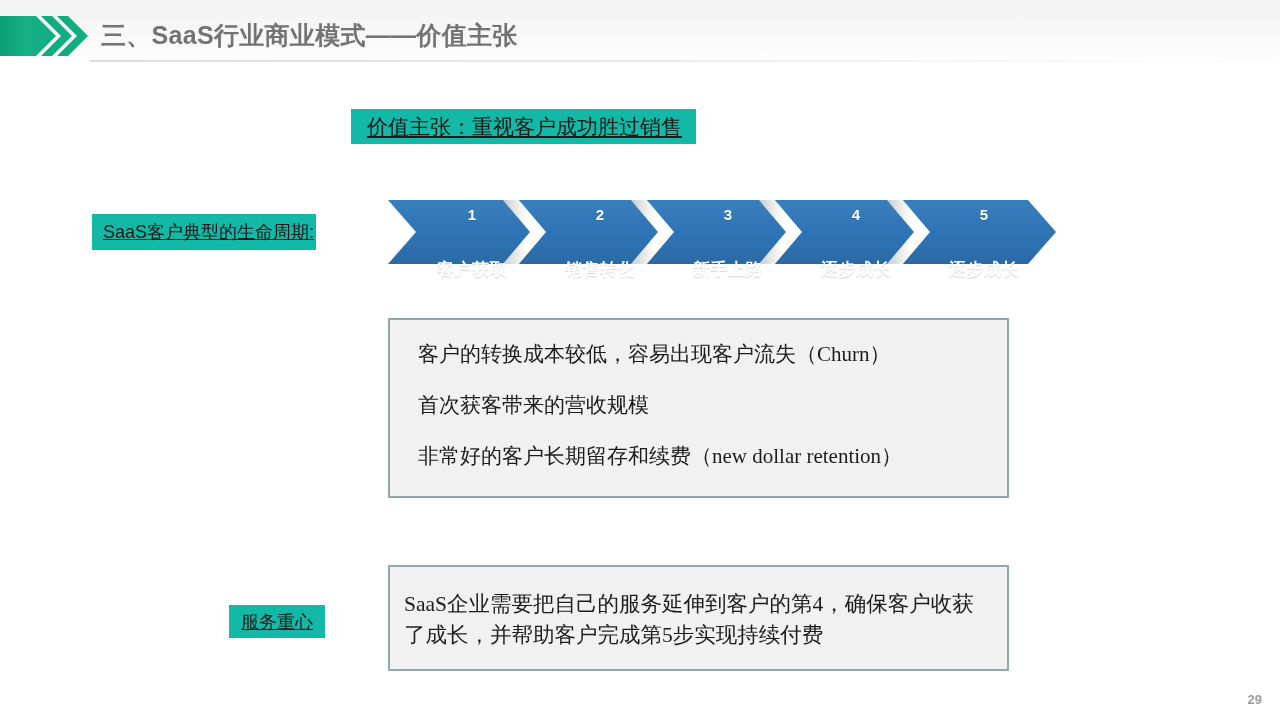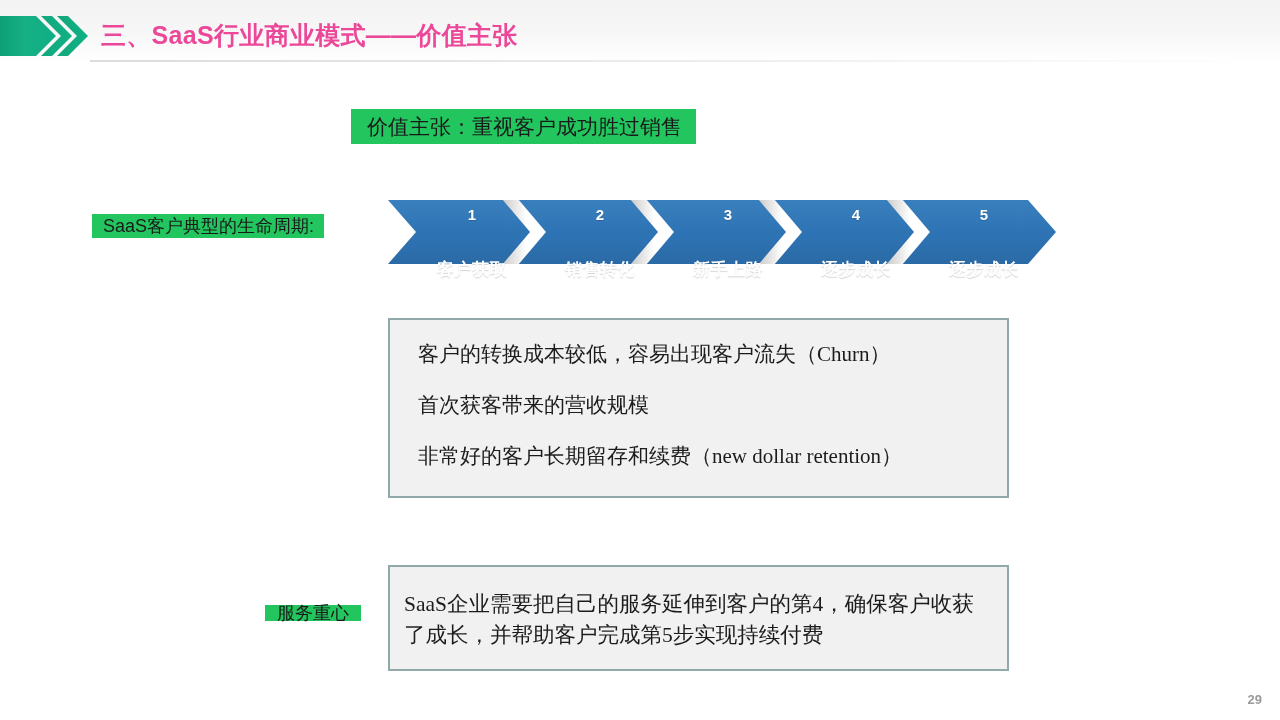--- a/index.html
+++ b/index.html
@@ -34,58 +34,58 @@
   .marker {
     position: absolute;
     left: 0; top: 14px;
     width: 88px; height: 44px;
   }
   .title {
     position: absolute;
     left: 101px; top: 19px;
     font-size: 25px;
     font-weight: bold;
-    color: #ec4899;
+    color: #737373;
     letter-spacing: 0.3px;
     white-space: nowrap;
   }
 
   
   .teal {
     position: absolute;
-    background: #22c55e;
+    background: #14b8a6;
     color: #1a1a1a;
     display: flex;
     align-items: center;
     white-space: nowrap;
+    text-decoration: underline;
   }
   #value-prop-banner {
     left: 351px; top: 109px;
     height: 35px;
     padding: 0 14px 0 16px;
     font-size: 21px;
   }
   #lifecycle-label {
     left: 92px; top: 214px;
-    height: 24px;
-    padding: 0 10px 0 11px;
+    height: 36px;
+    padding: 0 2px 0 11px;
     font-size: 18px;
   }
   #core-label {
     left: 128px; top: 367px;
     height: 35px;
     padding: 0 12px;
     font-size: 18px;
   }
   #focus-label {
     left: 229px; top: 605px;
-    height: 16px;
+    height: 33px;
     padding: 0 12px;
     font-size: 18px;
-    margin-left: 36px;
   }
 
   
   #pipeline {
     position: absolute;
     left: 388px; top: 200px;
     width: 668px; height: 64px;
   }
   .chev-svg { display: block; }
   .chev-label {

